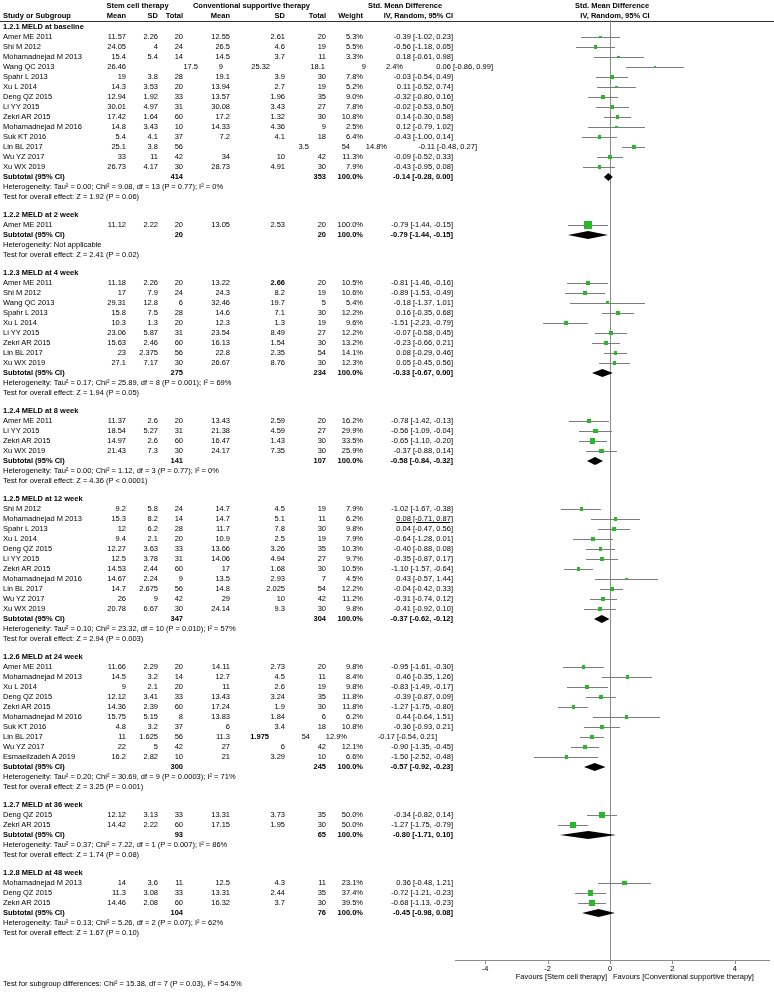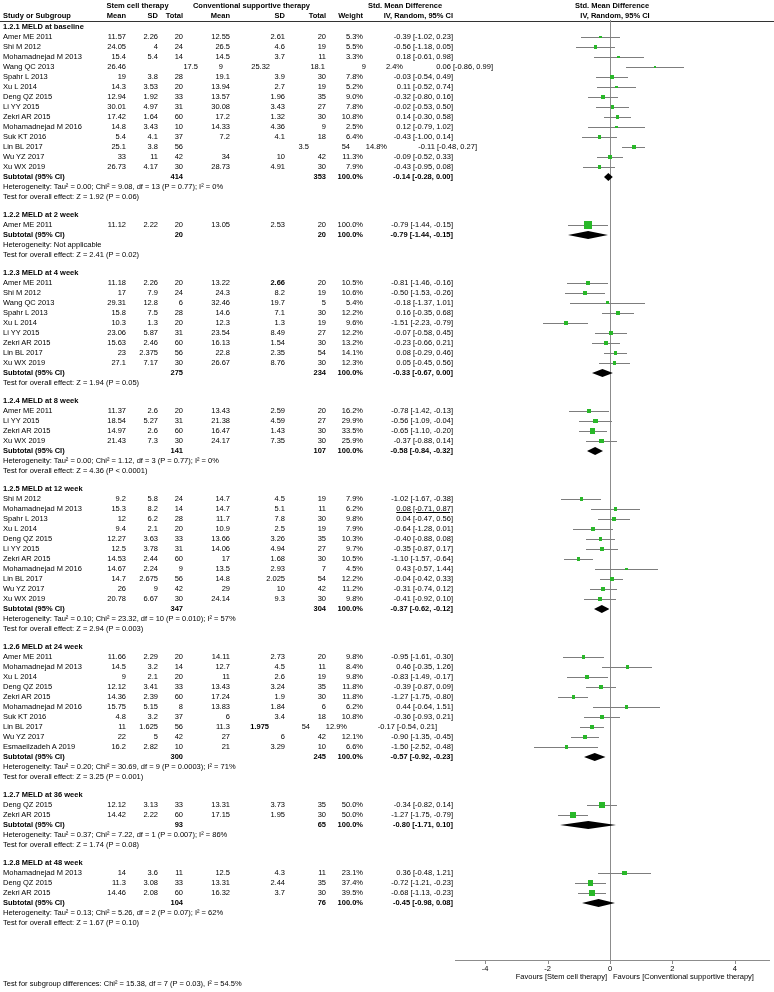--- a/index.html
+++ b/index.html
@@ -363,21 +363,21 @@
       </div>
       <div class="row">
         <span class="c study" style="width: 95px;">Shi M 2012</span>
         <span class="c num" style="width: 28px;">17</span>
         <span class="c num" style="width: 32px;">7.9</span>
         <span class="c num" style="width: 25px;">24</span>
         <span class="c num" style="width: 47px;">24.3</span>
         <span class="c num" style="width: 55px;">8.2</span>
         <span class="c num" style="width: 41px;">19</span>
         <span class="c num" style="width: 37px;">10.6%</span>
-        <span class="c num" style="width: 90px;">-0.50 [-1.53, -0.26]</span>
+        <span class="c num" style="width: 90px;">-0.89 [-1.53, -0.49]</span>
         <div class="plot">
           <div class="ciline" style="left: 112.264px; width: 39.624px;"></div>
           <div class="sq" style="height: 3.61625px; width: 3.61625px; left: 130.424px; top: 3.19188px;"></div>
         </div>
       </div>
       <div class="row">
         <span class="c study" style="width: 95px;">Wang QC 2013</span>
         <span class="c num" style="width: 28px;">29.31</span>
         <span class="c num" style="width: 32px;">12.8</span>
         <span class="c num" style="width: 25px;">6</span>
@@ -489,20 +489,24 @@
         <span class="c num b" style="width: 47px;"></span>
         <span class="c num b" style="width: 55px;"></span>
         <span class="c num b" style="width: 41px;">234</span>
         <span class="c num b" style="width: 37px;">100.0%</span>
         <span class="c num b" style="width: 90px;">-0.33 [-0.67, 0.00]</span>
         <div class="plot">
           <svg width="20.904" height="8" style="position: absolute; left: 139.096px; top: 1px;">
             <polygon points="0,4 10.452,0 20.904,4 10.452,8" fill="#000000"></polygon>
           </svg>
         </div>
+      </div>
+      <div class="row">
+        <span class="span-left">Heterogeneity: Tau² = 0.17; Chi² = 25.89, df = 8 (P = 0.001); I² = 69%</span>
+        <div class="plot"></div>
       </div>
       <div class="row">
         <span class="span-left">Test for overall effect: Z = 1.94 (P = 0.05)</span>
         <div class="plot"></div>
       </div>
       <div class="spacer"></div>
       <div class="row">
         <span class="span-left b">1.2.4 MELD at 8 week</span>
         <div class="plot"></div>
       </div>

